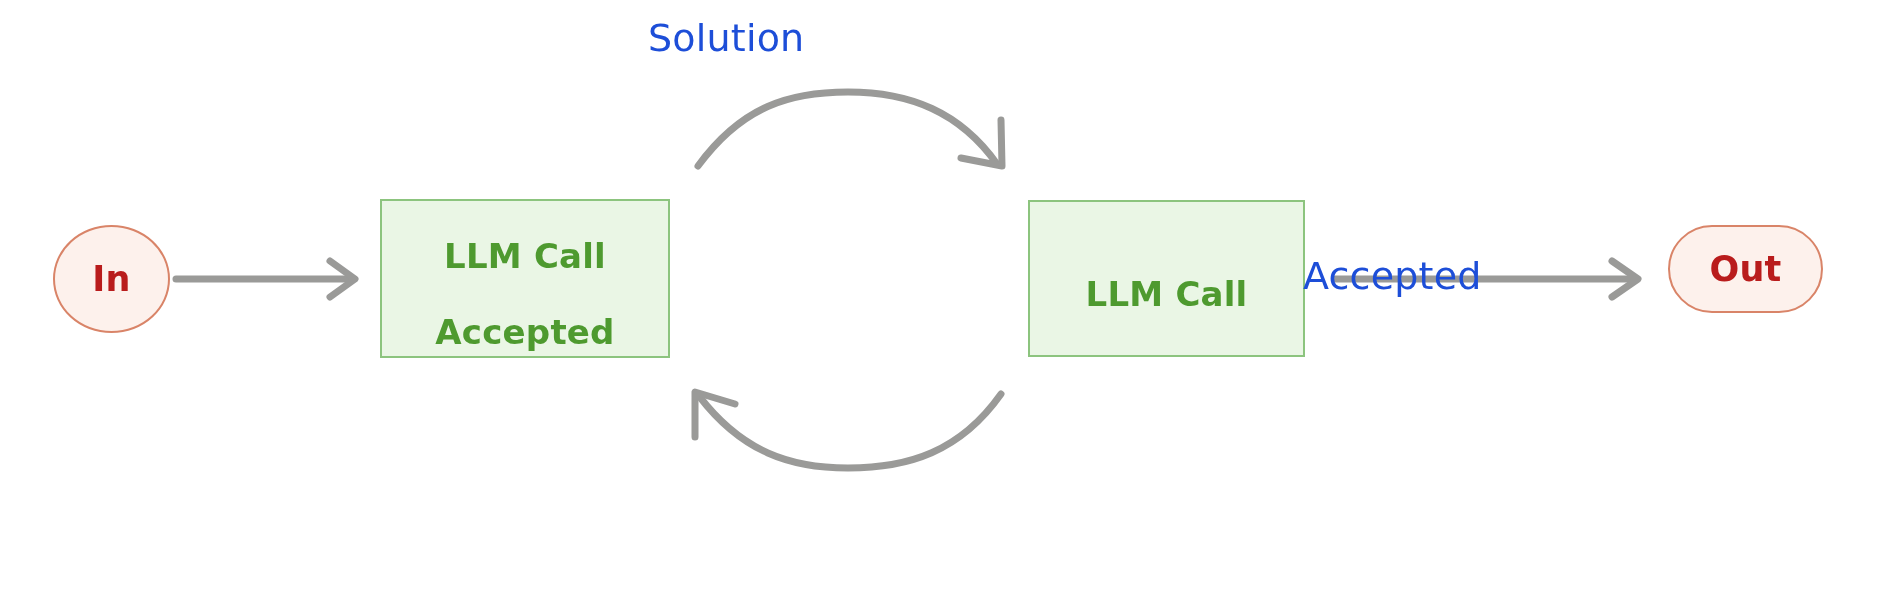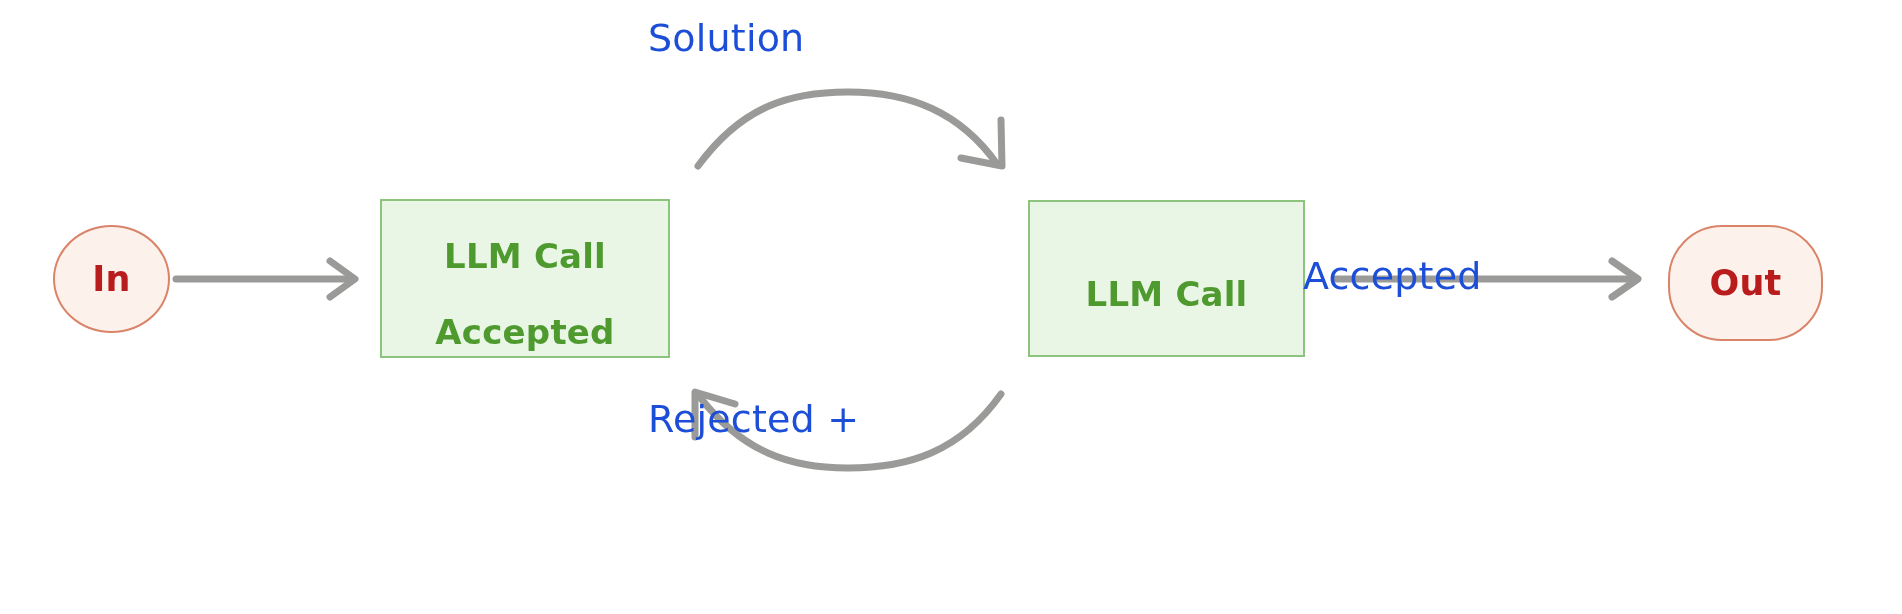--- a/index.html
+++ b/index.html
@@ -42,21 +42,21 @@
     left: 53px;
     top: 225px;
     width: 117px;
     height: 108px;
     border-radius: 50%;
   }
   #node-out {
     left: 1668px;
     top: 225px;
     width: 155px;
-    height: 116px;
+    height: 88px;
     border-radius: 54px;
   }
 
   
   .process-node {
     position: absolute;
     display: flex;
     flex-direction: column;
     align-items: center;
     justify-content: center;
@@ -176,18 +176,17 @@
     <span class="process-line">LLM Call</span>
   </div>
 
   <div id="node-out" class="terminal-node">
     <span class="terminal-label">Out</span>
   </div>
 
   <div id="label-solution" class="edge-label">Solution</div>
 
   <div id="label-rejected" class="edge-label">
-    <div>Rejected +</div>
   </div>
 
   <div id="label-accepted" class="edge-label">Accepted</div>
 
 </div>
 
 </body></html>

